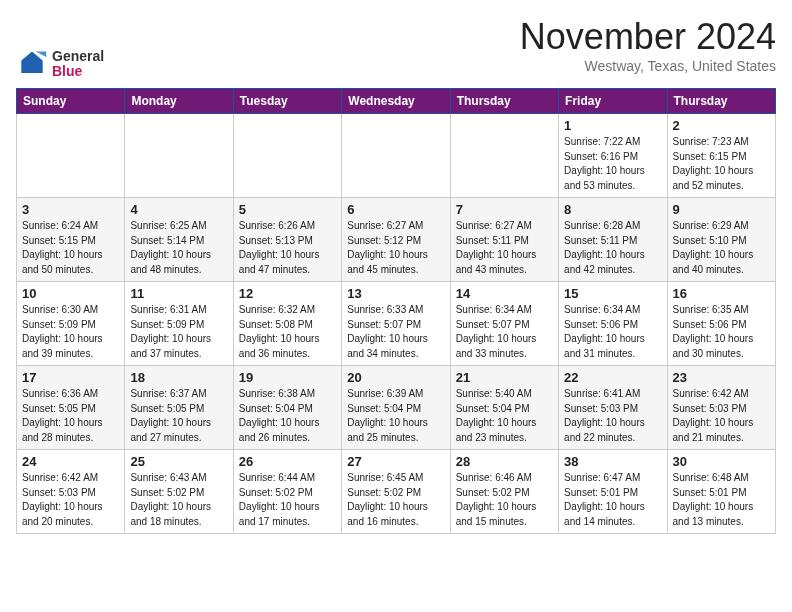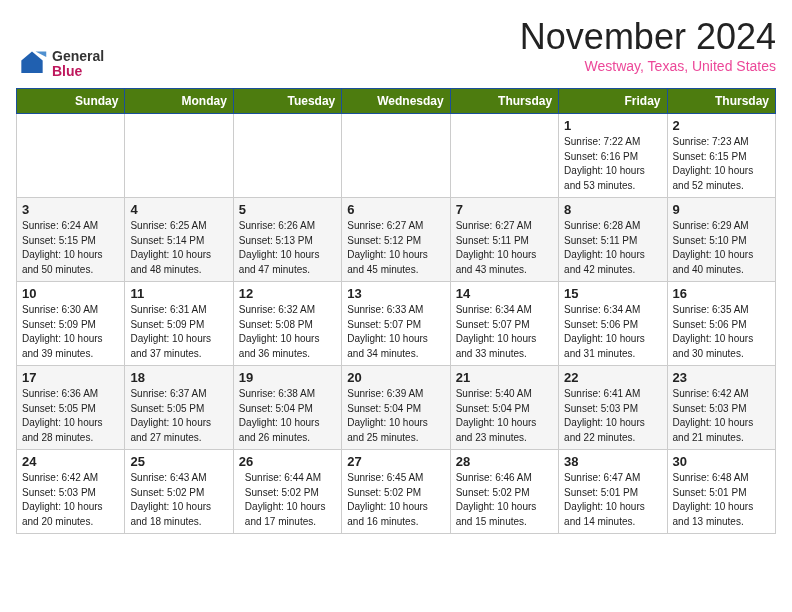--- a/index.html
+++ b/index.html
@@ -44,34 +44,34 @@
     .title-section {
       text-align: right;
     }
     .month-title {
       font-size: 36px;
       font-weight: normal;
       color: #222;
     }
     .location {
       font-size: 14px;
-      color: #ec4899;
+      color: #737373;
     }
     .calendar {
       width: 100%;
       border-collapse: collapse;
       border: 1px solid #ccc;
     }
     .calendar th {
-      background: #4d7c0f;
+      background: #701a75;
       color: #fff;
       font-size: 12px;
       font-weight: bold;
       padding: 5px 6px;
-      text-align: right;
+      text-align: left;
       border: 1px solid #1a4f9a;
     }
     .calendar td {
       border: 1px solid #ccc;
       vertical-align: top;
       padding: 4px 5px;
       font-size: 10.5px;
       color: #222;
       width: 107px;
       min-height: 80px;
@@ -312,21 +312,21 @@
         </td>
         <td>
           <span class="day-num">25</span>
           <div class="day-info" style="white-space: pre-line;">Sunrise: 6:43 AM
 Sunset: 5:02 PM
 Daylight: 10 hours
 and 18 minutes.</div>
         </td>
         <td>
           <span class="day-num">26</span>
-          <div class="day-info" style="white-space: pre-line; margin-left: 6px;">Sunrise: 6:44 AM
+          <div class="day-info" style="white-space: pre-line;">Sunrise: 6:44 AM
 Sunset: 5:02 PM
 Daylight: 10 hours
 and 17 minutes.</div>
         </td>
         <td>
           <span class="day-num">27</span>
           <div class="day-info" style="white-space: pre-line;">Sunrise: 6:45 AM
 Sunset: 5:02 PM
 Daylight: 10 hours
 and 16 minutes.</div>

